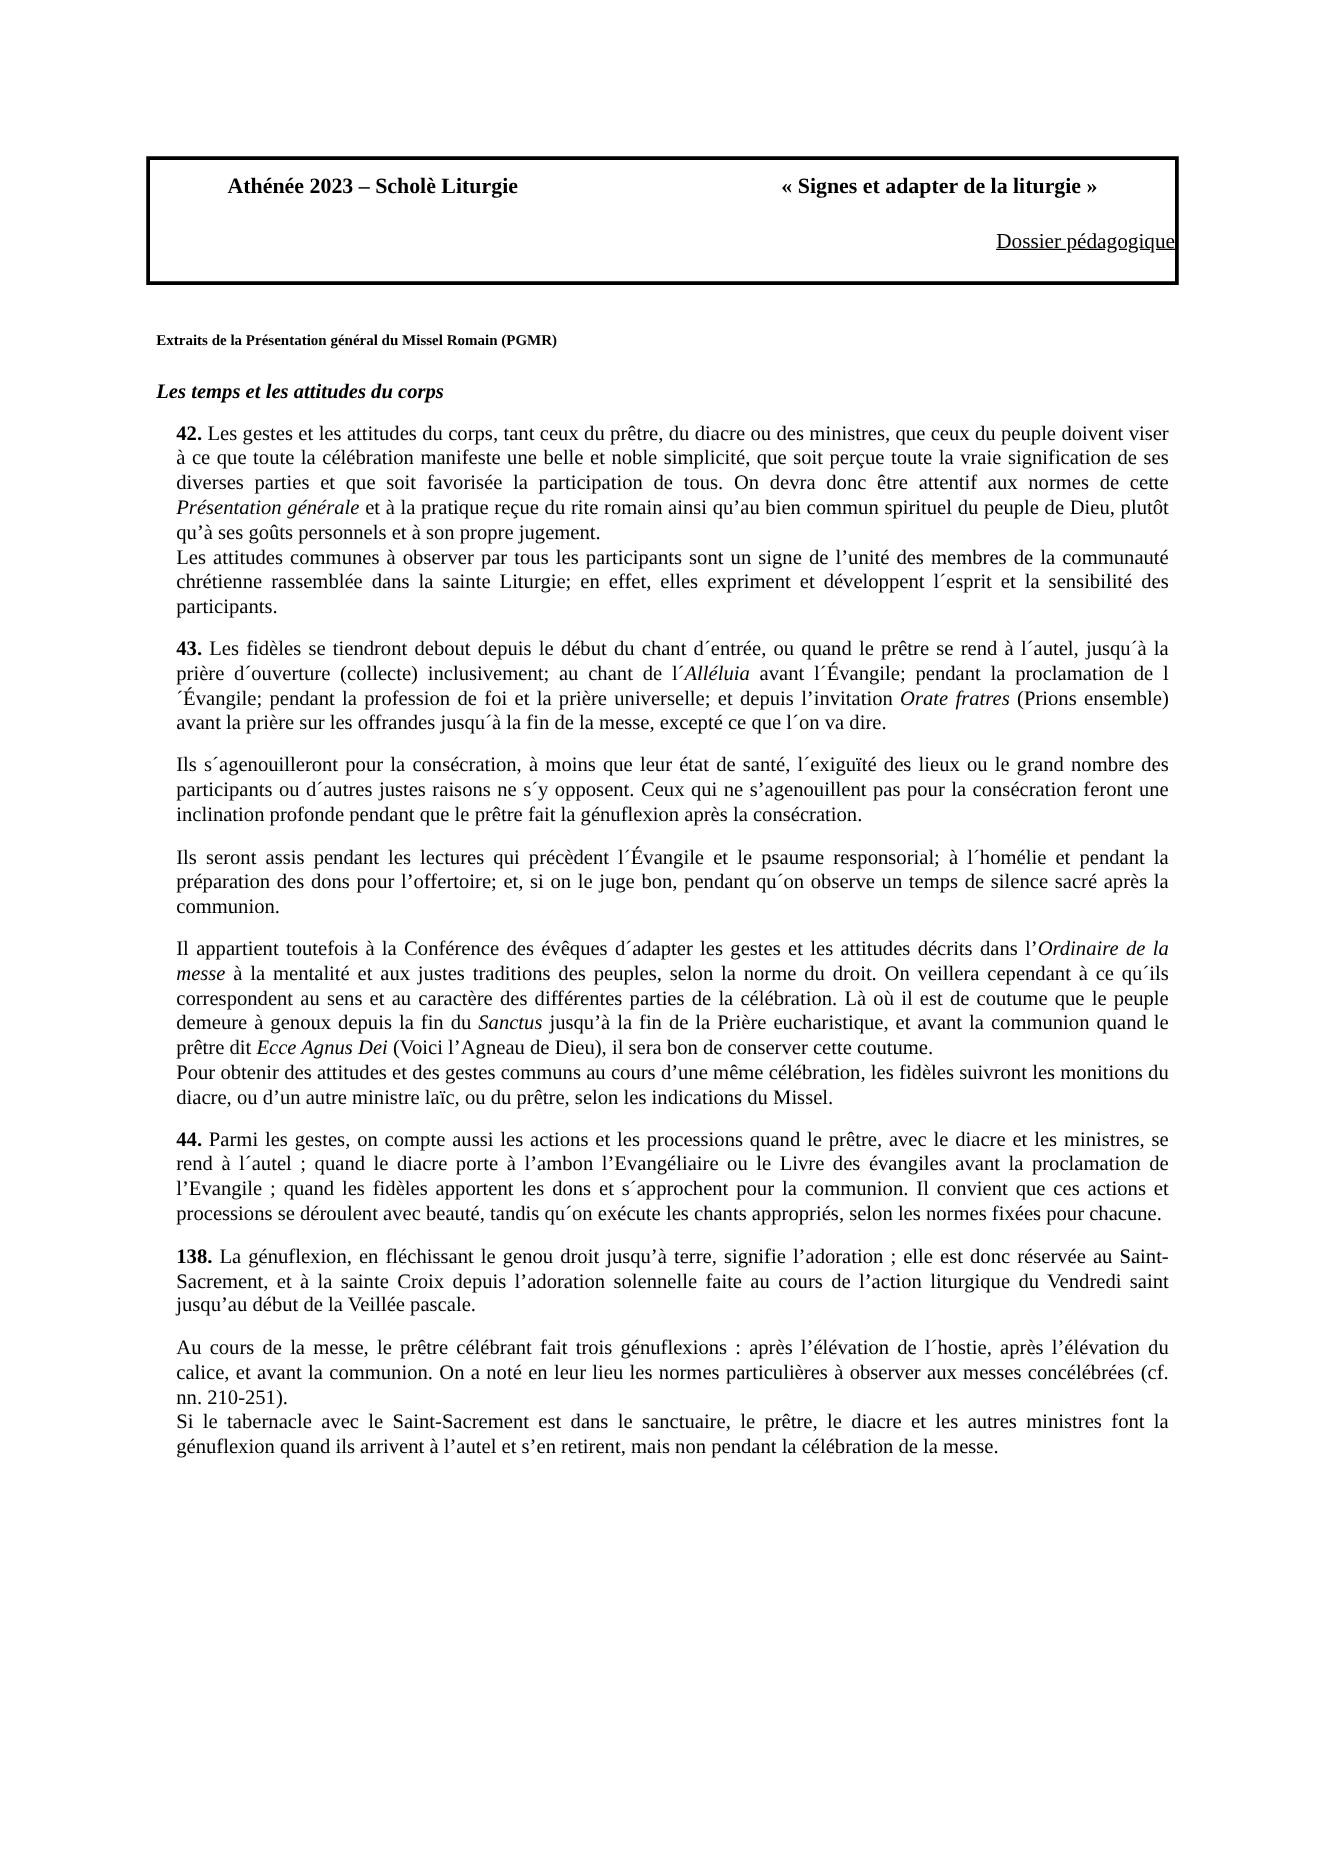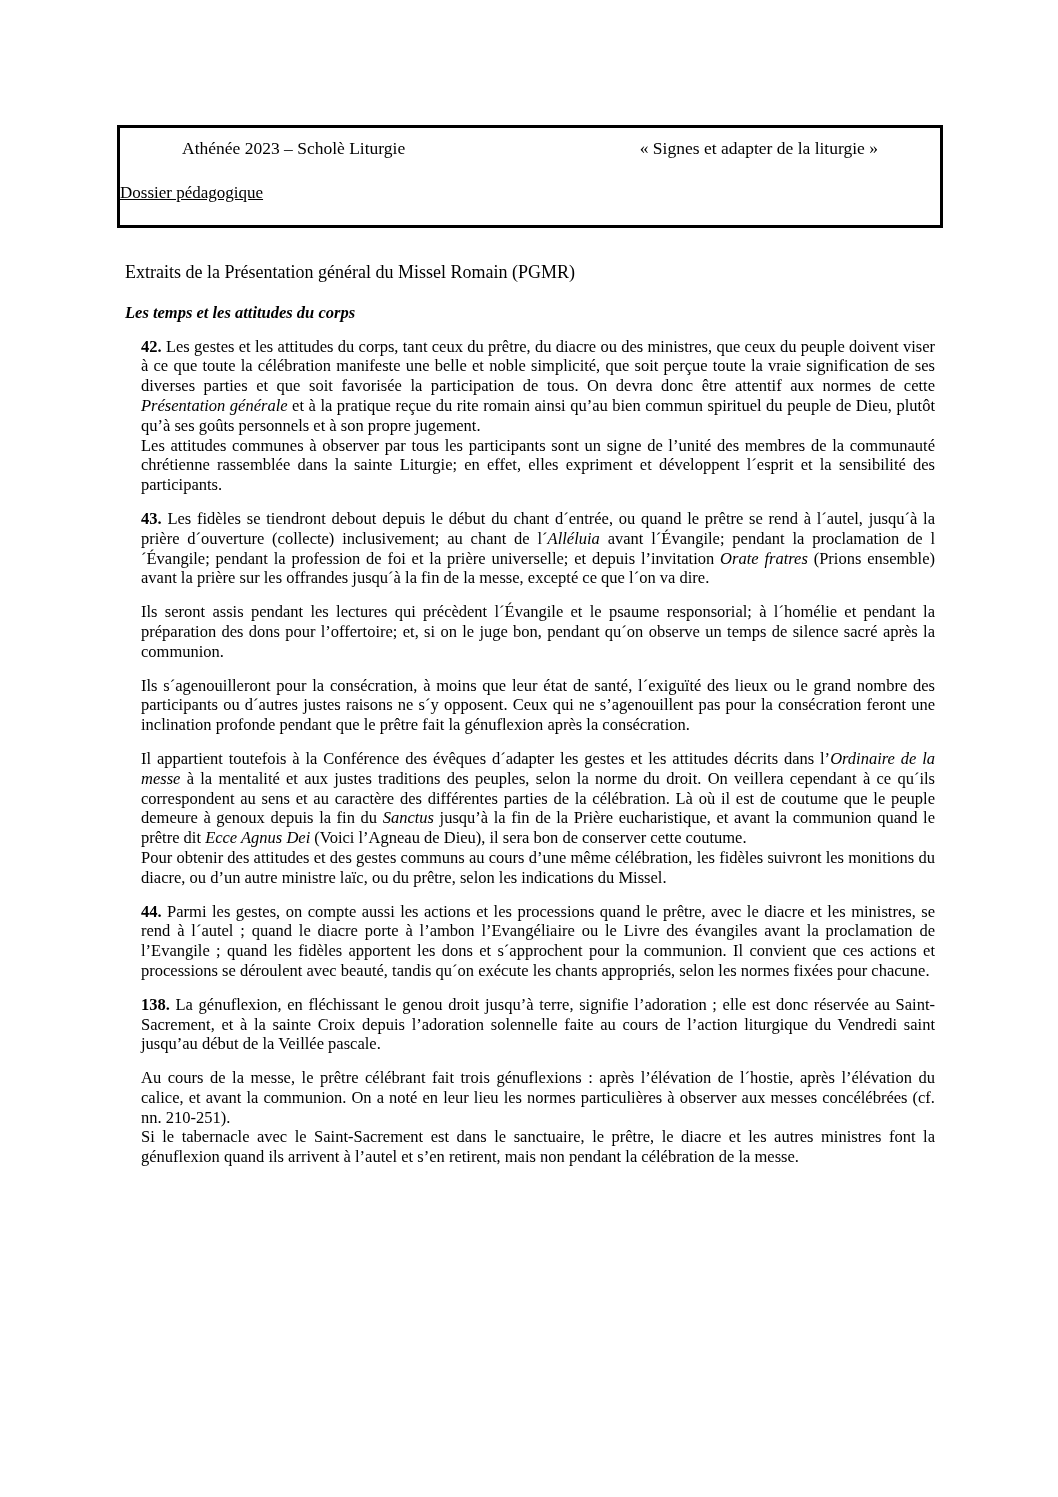--- a/index.html
+++ b/index.html
@@ -24,41 +24,41 @@
     border: 3px solid #000000;
     box-sizing: border-box;
     width: 826px;
     height: 103px;
     padding: 9px 0 0 0;
   }
   .header-title-row {
     display: flex;
     justify-content: space-between;
     padding: 0 62px 0 62px;
-    font-weight: normal;
+    font-weight: bold;
     font-size: 17.5px;
     line-height: 22px;
   }
   .header-subtitle {
-    text-align: left;
+    text-align: right;
     margin-top: 24px;
     font-size: 17px;
   }
   .header-subtitle span {
     text-decoration: underline;
   }
   .content {
     margin: 0 8px 0 8px;
     font-size: 16.5px;
     line-height: 19.8px;
   }
   .doc-heading {
     margin: 35px 0 0 0;
-    font-weight: normal;
-    font-size: 18px;
+    font-weight: bold;
+    font-size: 12px;
   }
   .doc-subheading {
     margin: 20px 0 0 0;
     font-weight: bold;
     font-style: italic;
     font-size: 16.5px;
   }
   .doc-body .para {
     margin: 14px 0 0 16px;
     text-align: justify;
@@ -80,22 +80,22 @@
       <span>Dossier pédagogique</span>
     </div>
   </div>
 
   <div class="content">
     <p class="doc-heading">Extraits de la Présentation général du Missel Romain (PGMR)</p>
     <p class="doc-subheading">Les temps et les attitudes du corps</p>
     <div class="doc-body">
         <p class="para"><b>42.</b><span> Les gestes et les attitudes du corps, tant ceux du prêtre, du diacre ou des ministres, que ceux du peuple doivent viser à ce que toute la célébration manifeste une belle et noble simplicité, que soit perçue toute la vraie signification de ses diverses parties et que soit favorisée la participation de tous. On devra donc être attentif aux normes de cette </span><i>Présentation générale</i><span> et à la pratique reçue du rite romain ainsi qu’au bien commun spirituel du peuple de Dieu, plutôt qu’à ses goûts personnels et à son propre jugement.</span><br><span>Les attitudes communes à observer par tous les participants sont un signe de l’unité des membres de la communauté chrétienne rassemblée dans la sainte Liturgie; en effet, elles expriment et développent l´esprit et la sensibilité des participants.</span></p>
         <p class="para"><b>43.</b><span> Les fidèles se tiendront debout depuis le début du chant d´entrée, ou quand le prêtre se rend à l´autel, jusqu´à la prière d´ouverture (collecte) inclusivement; au chant de l´</span><i>Alléluia</i><span> avant l´Évangile; pendant la proclamation de l´Évangile; pendant la profession de foi et la prière universelle; et depuis l’invitation </span><i>Orate fratres</i><span> (Prions ensemble) avant la prière sur les offrandes jusqu´à la fin de la messe, excepté ce que l´on va dire.</span></p>
+        <p class="para"><span>Ils s´agenouilleront pour la consécration, à moins que leur état de santé, l´exiguïté des lieux ou le grand nombre des participants ou d´autres justes raisons ne s´y opposent. Ceux qui ne s’agenouillent pas pour la consécration feront une inclination profonde pendant que le prêtre fait la génuflexion après la consécration.</span></p>
         <p class="para"><span>Ils seront assis pendant les lectures qui précèdent l´Évangile et le psaume responsorial; à l´homélie et pendant la préparation des dons pour l’offertoire; et, si on le juge bon, pendant qu´on observe un temps de silence sacré après la communion.</span></p>
-        <p class="para"><span>Ils s´agenouilleront pour la consécration, à moins que leur état de santé, l´exiguïté des lieux ou le grand nombre des participants ou d´autres justes raisons ne s´y opposent. Ceux qui ne s’agenouillent pas pour la consécration feront une inclination profonde pendant que le prêtre fait la génuflexion après la consécration.</span></p>
         <p class="para"><span>Il appartient toutefois à la Conférence des évêques d´adapter les gestes et les attitudes décrits dans l’</span><i>Ordinaire de la messe</i><span> à la mentalité et aux justes traditions des peuples, selon la norme du droit. On veillera cependant à ce qu´ils correspondent au sens et au caractère des différentes parties de la célébration. Là où il est de coutume que le peuple demeure à genoux depuis la fin du </span><i>Sanctus</i><span> jusqu’à la fin de la Prière eucharistique, et avant la communion quand le prêtre dit </span><i>Ecce Agnus Dei</i><span> (Voici l’Agneau de Dieu), il sera bon de conserver cette coutume.</span><br><span>Pour obtenir des attitudes et des gestes communs au cours d’une même célébration, les fidèles suivront les monitions du diacre, ou d’un autre ministre laïc, ou du prêtre, selon les indications du Missel.</span></p>
         <p class="para"><b>44.</b><span> Parmi les gestes, on compte aussi les actions et les processions quand le prêtre, avec le diacre et les ministres, se rend à l´autel ; quand le diacre porte à l’ambon l’Evangéliaire ou le Livre des évangiles avant la proclamation de l’Evangile ; quand les fidèles apportent les dons et s´approchent pour la communion. Il convient que ces actions et processions se déroulent avec beauté, tandis qu´on exécute les chants appropriés, selon les normes fixées pour chacune.</span></p>
         <p class="para"><b>138.</b><span> La génuflexion, en fléchissant le genou droit jusqu’à terre, signifie l’adoration ; elle est donc réservée au Saint-Sacrement, et à la sainte Croix depuis l’adoration solennelle faite au cours de l’action liturgique du Vendredi saint jusqu’au début de la Veillée pascale.</span></p>
         <p class="para"><span>Au cours de la messe, le prêtre célébrant fait trois génuflexions : après l’élévation de l´hostie, après l’élévation du calice, et avant la communion. On a noté en leur lieu les normes particulières à observer aux messes concélébrées (cf. nn. 210-251).</span><br><span>Si le tabernacle avec le Saint-Sacrement est dans le sanctuaire, le prêtre, le diacre et les autres ministres font la génuflexion quand ils arrivent à l’autel et s’en retirent, mais non pendant la célébration de la messe.</span></p>
       </div>
   </div>
 
 </div>
 
 </body></html>

